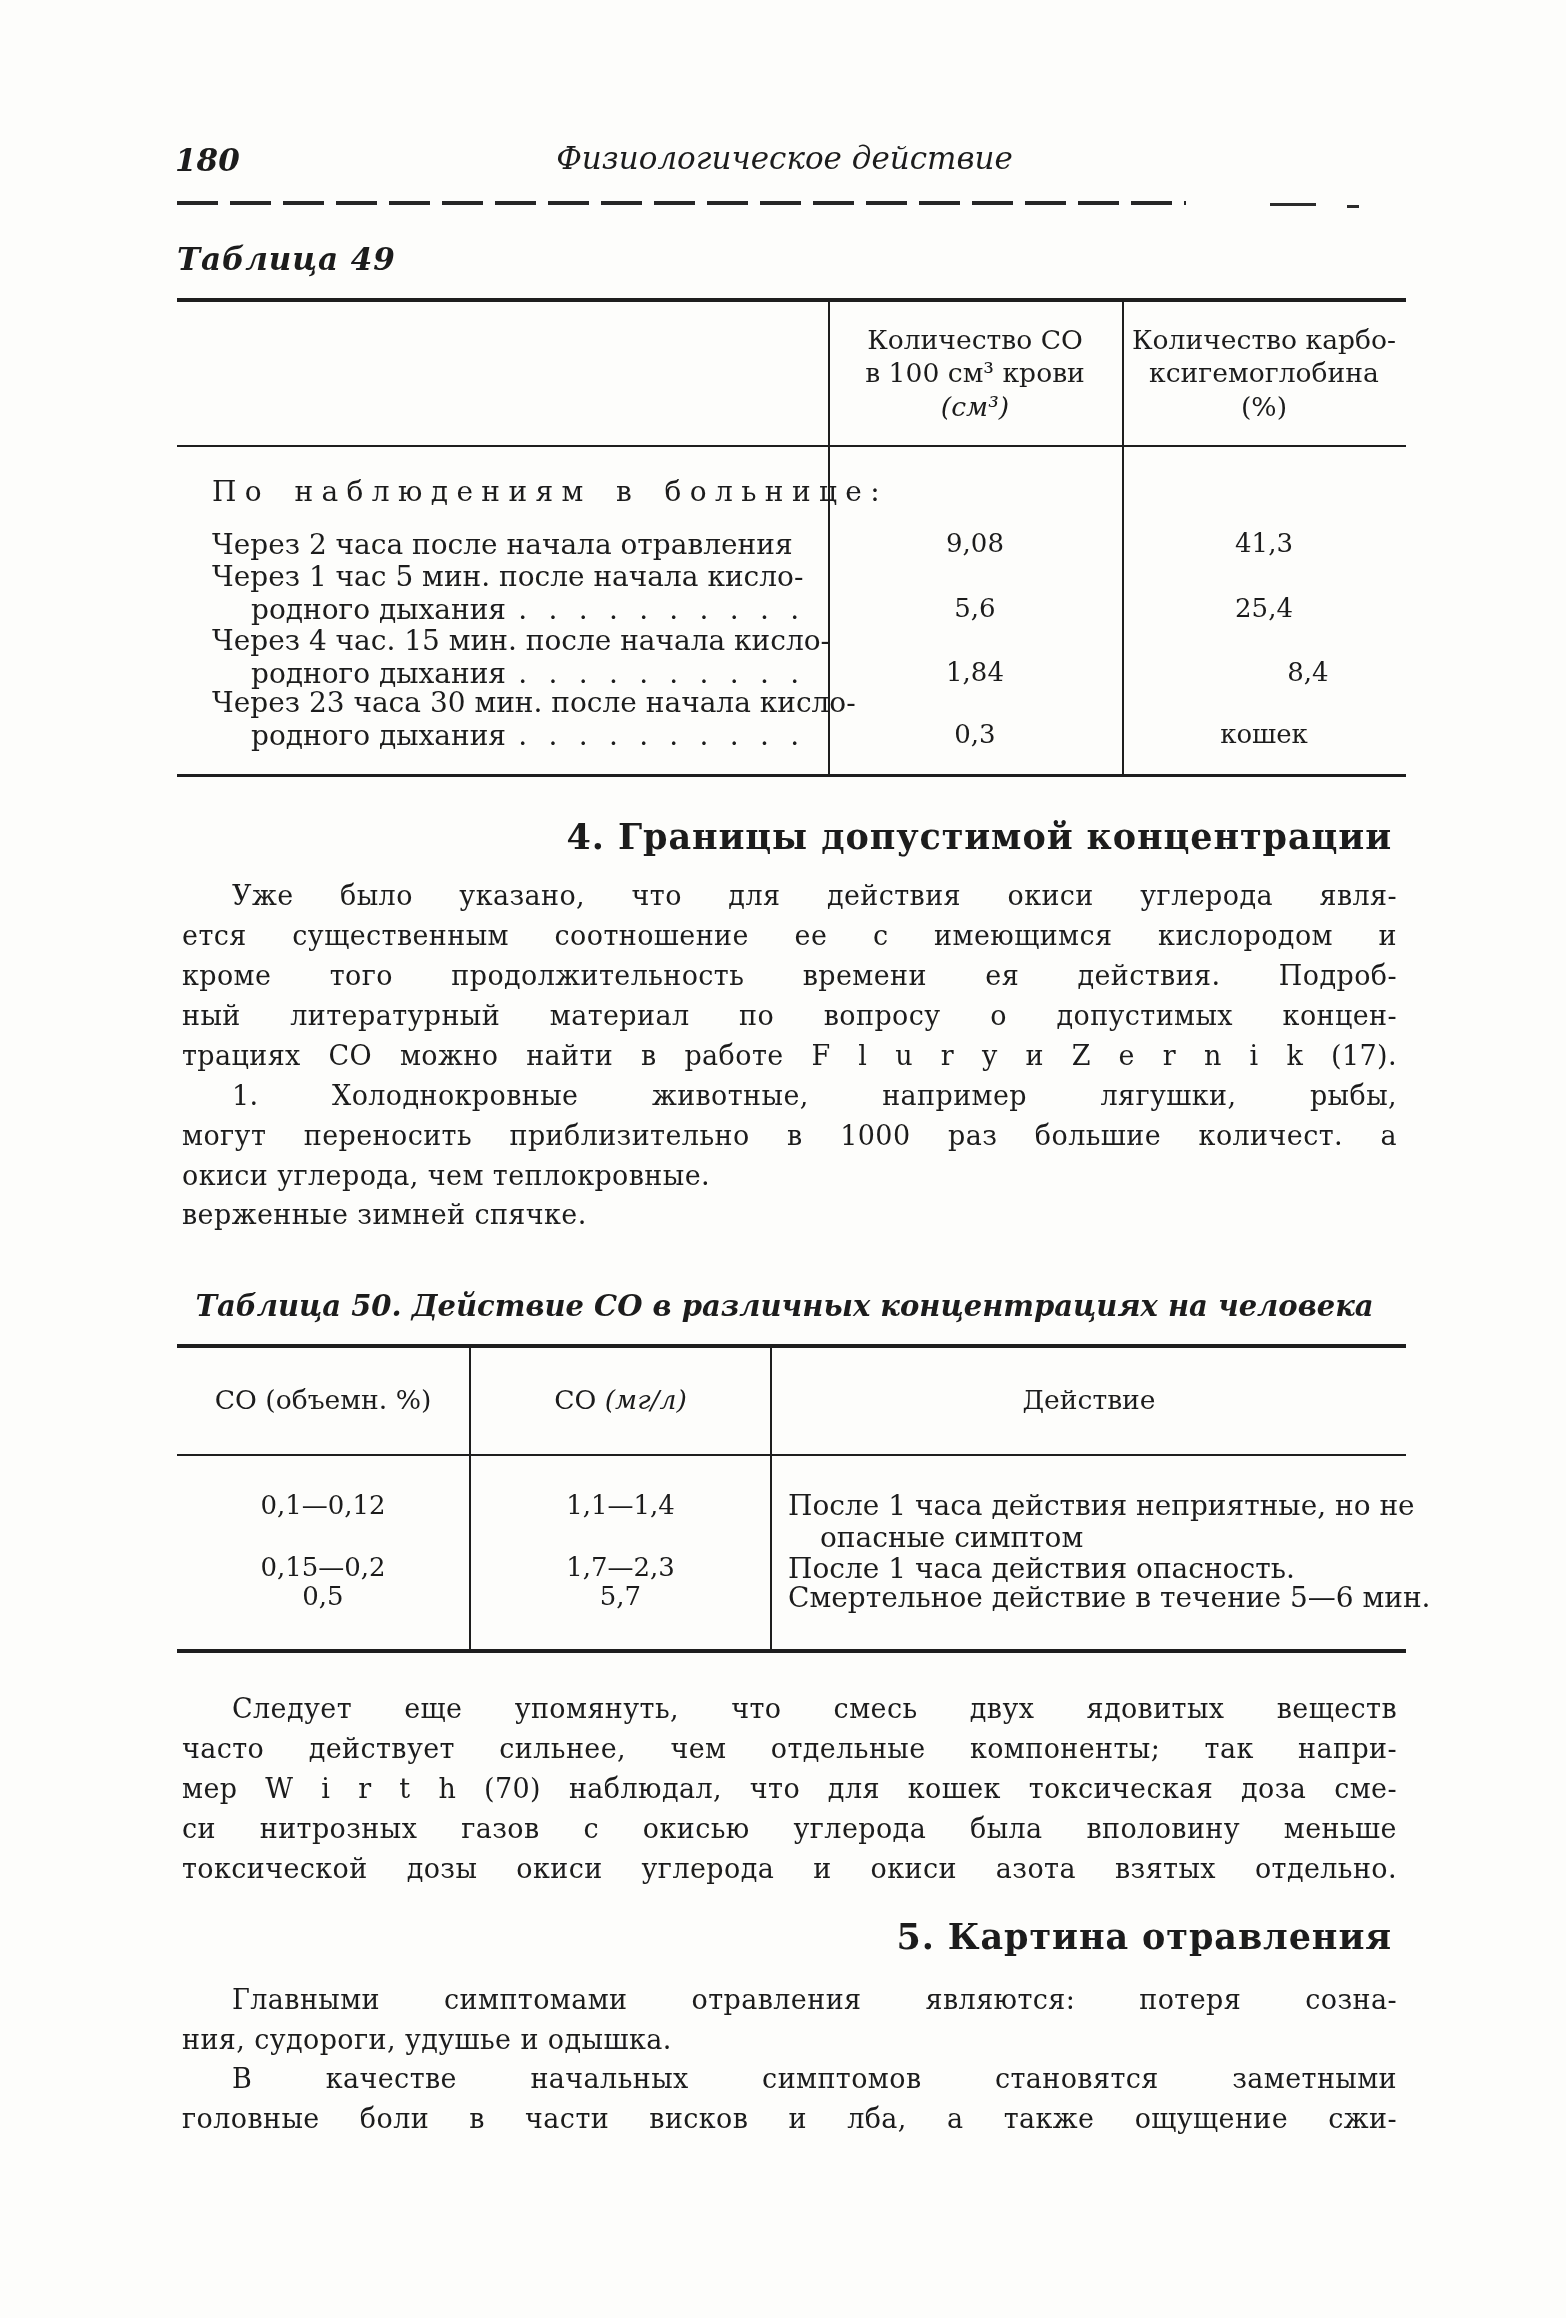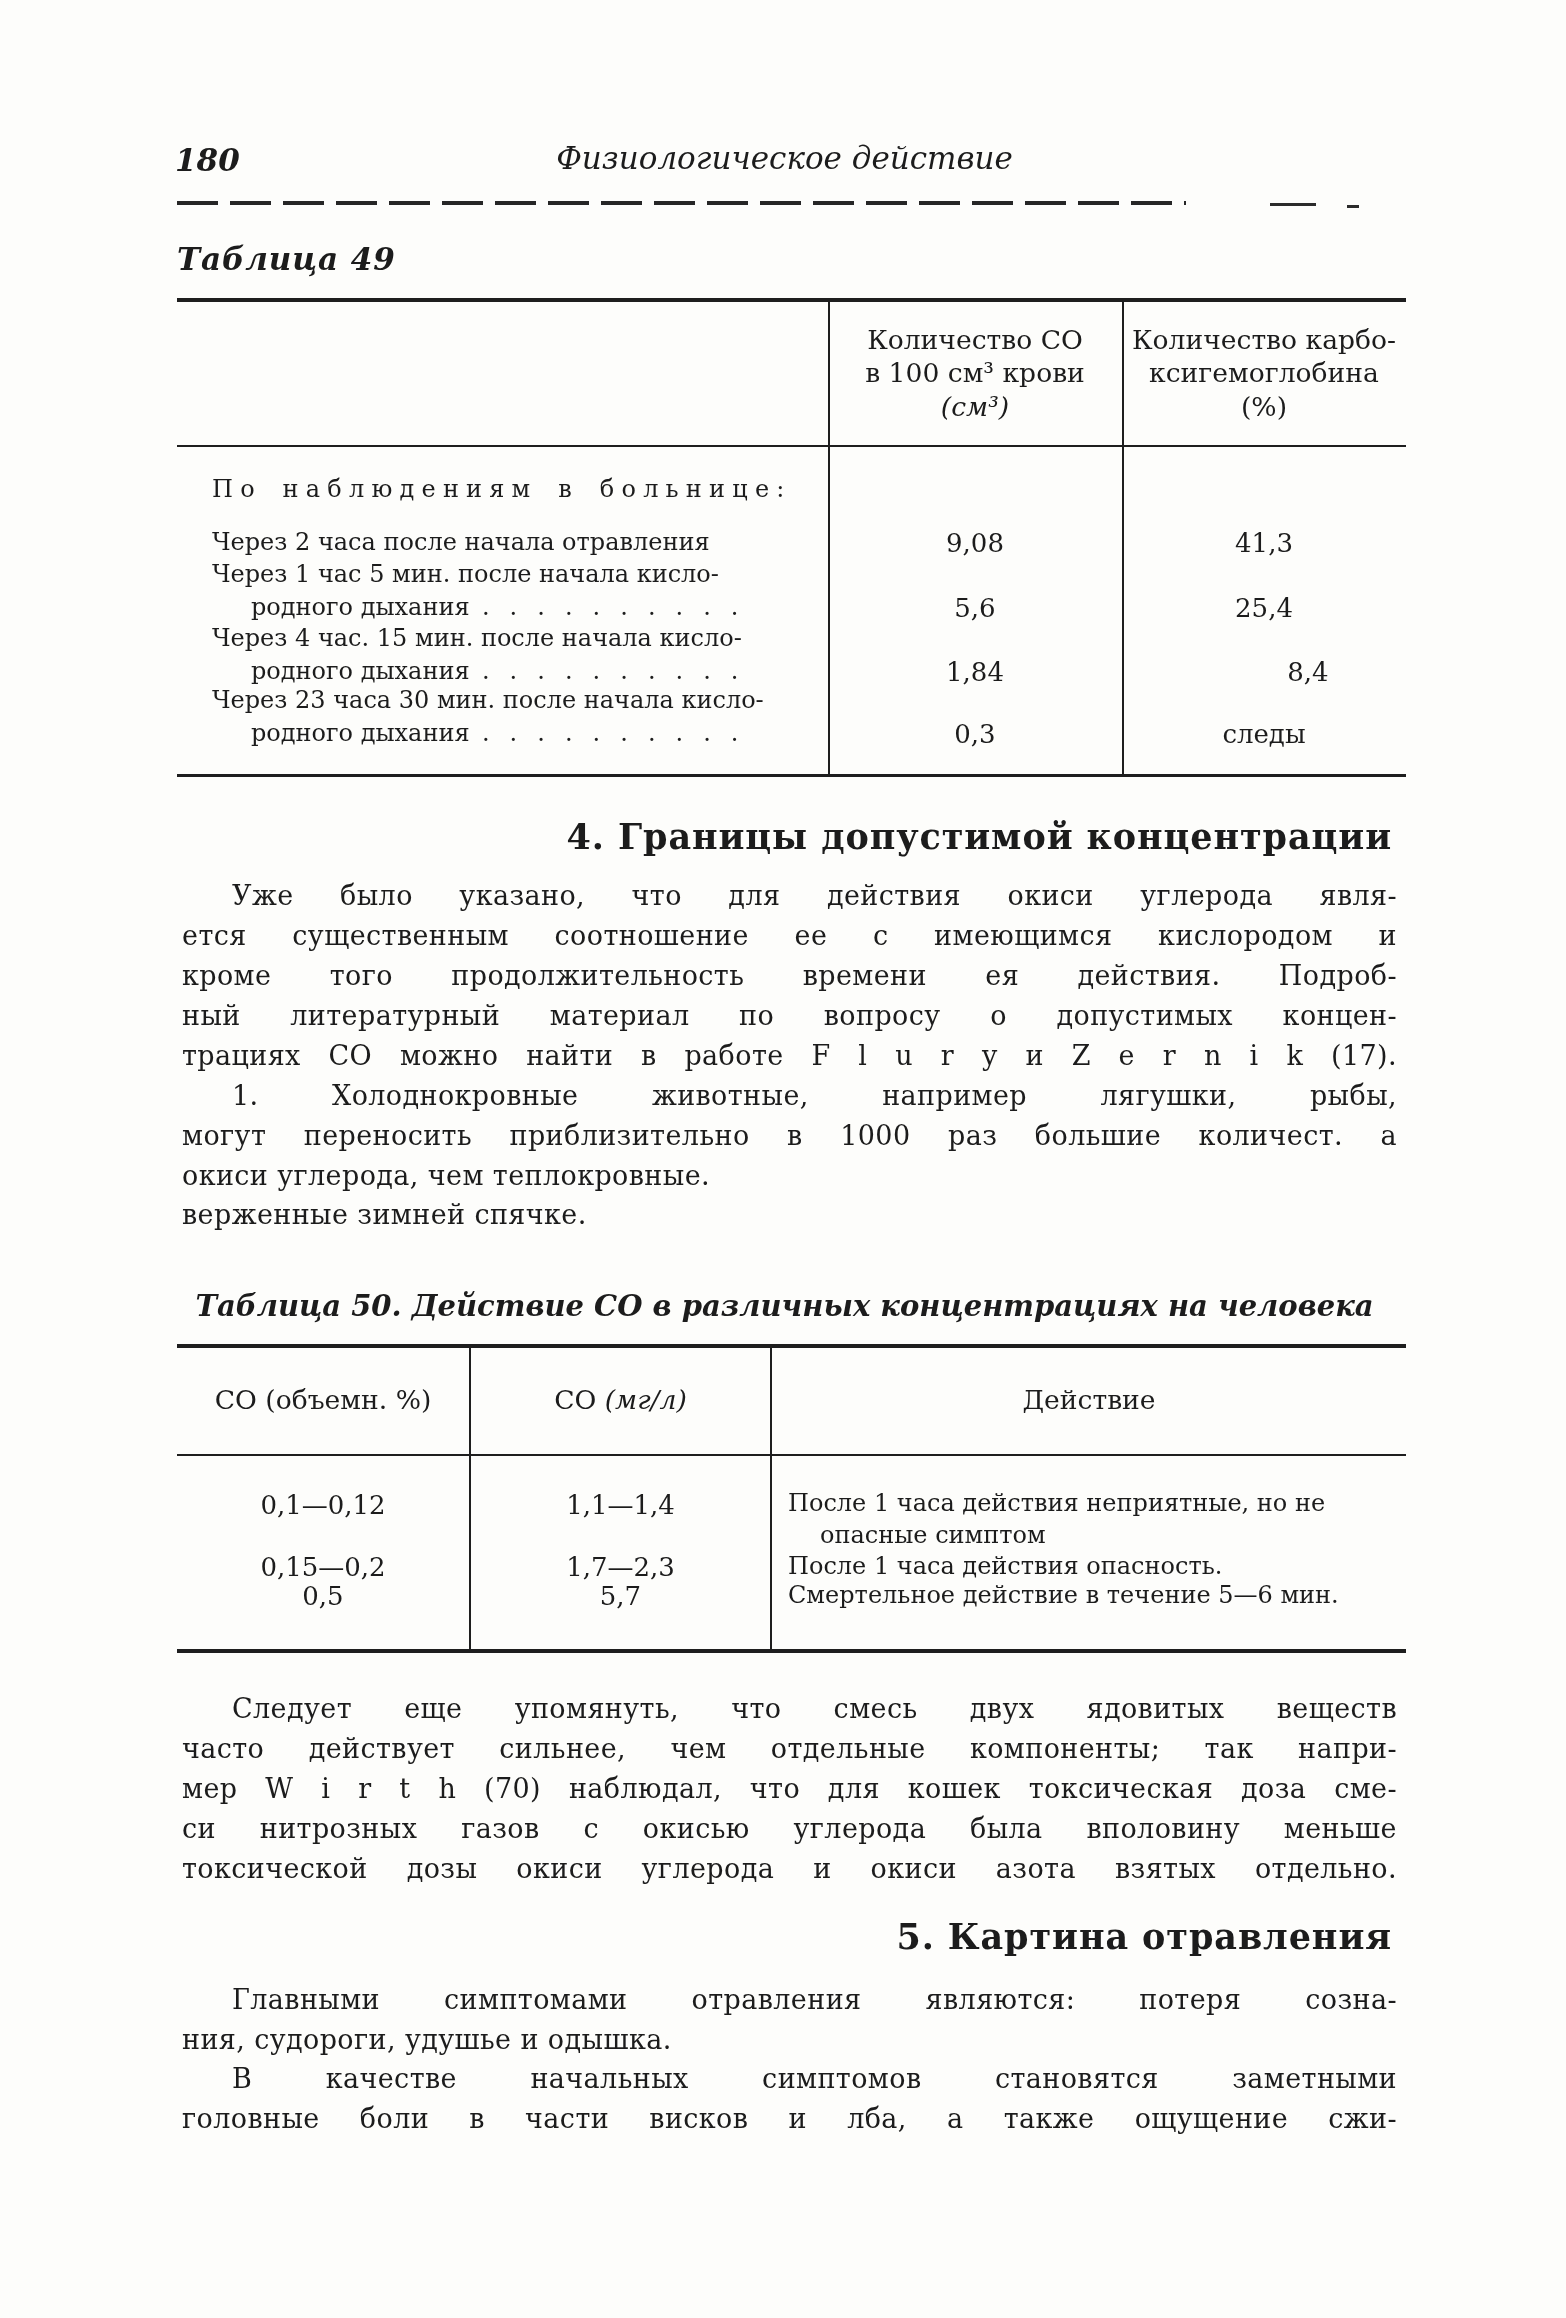--- a/index.html
+++ b/index.html
@@ -18,21 +18,21 @@
   
   .t49cap{left:177px;top:241px;font-size:31px;font-weight:700;font-style:italic;letter-spacing:0.9px;}
   .t50cap{left:177px;top:1289px;width:1215px;text-align:center;font-size:29px;font-weight:700;font-style:italic;}
   .heading{left:177px;width:1215px;text-align:right;font-size:35px;font-weight:700;letter-spacing:0.9px;}
 
   
   .tbl{overflow:visible;}
   .rule{position:absolute;background:#1e1e1e;}
   .cell{position:absolute;font-size:26.6px;line-height:34px;}
   .tcenter{text-align:center;}
-  .trow{position:absolute;font-size:24px;white-space:nowrap;}
+  .trow{position:absolute;font-size:28px;white-space:nowrap;}
   .val{position:absolute;font-size:26px;font-weight:400;text-align:center;white-space:nowrap;}
   .grp{letter-spacing:0.30em;word-spacing:0.25em;}
   .leader{padding-left:12.4px;letter-spacing:6.2px;}
 
   
   .para{left:182px;width:1215px;font-size:27px;line-height:40px;letter-spacing:0.4px;}
   .ln{text-align:justify;text-align-last:justify;}
   .ln.last{text-align-last:auto;}
   .ln.ind{text-indent:50px;}
   .it{font-style:italic;}
@@ -82,21 +82,21 @@
       <span>родного дыхания</span><span class="leader">. . . . . . . . . .</span>
     </div>
     <div class="val" style="left:652px;top:359px;width:292px;">1,84</div>
     <div class="val" style="left:946px;top:359px;width:282px;padding-left:44px;">8,4</div>
 
     <div class="trow" style="left:35px;top:388px;">Через 23 часа 30 мин. после начала кисло-</div>
     <div class="trow" style="left:74px;top:421px;">
       <span>родного дыхания</span><span class="leader">. . . . . . . . . .</span>
     </div>
     <div class="val" style="left:652px;top:421px;width:292px;">0,3</div>
-    <div class="val" style="left:946px;top:421px;width:282px;">следы</div>
+    <div class="val" style="left:946px;top:421px;width:282px;">кошек</div>
   </div>
 
   <div class="abs heading" style="top:816px;">4. Границы допустимой концентрации</div>
 
   <div class="abs para" style="top:876px;">
     <div class="ln ind">Уже было указано, что для действия окиси углерода явля-</div>
     <div class="ln">ется существенным соотношение ее с имеющимся кислородом и</div>
     <div class="ln">кроме того продолжительность времени ея действия. Подроб-</div>
     <div class="ln">ный литературный материал по вопросу о допустимых концен-</div>
     <div class="ln">трациях CO можно найти в работе F l u r y и Z e r n i k (17).</div>

